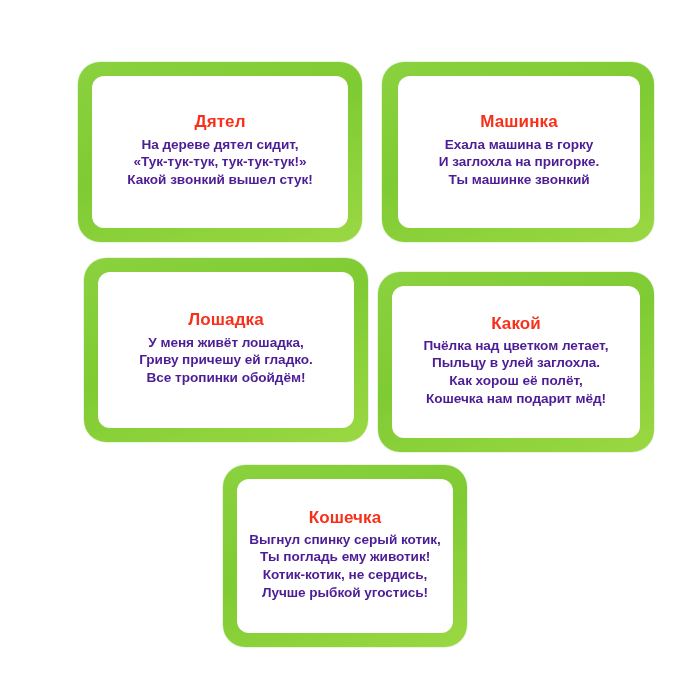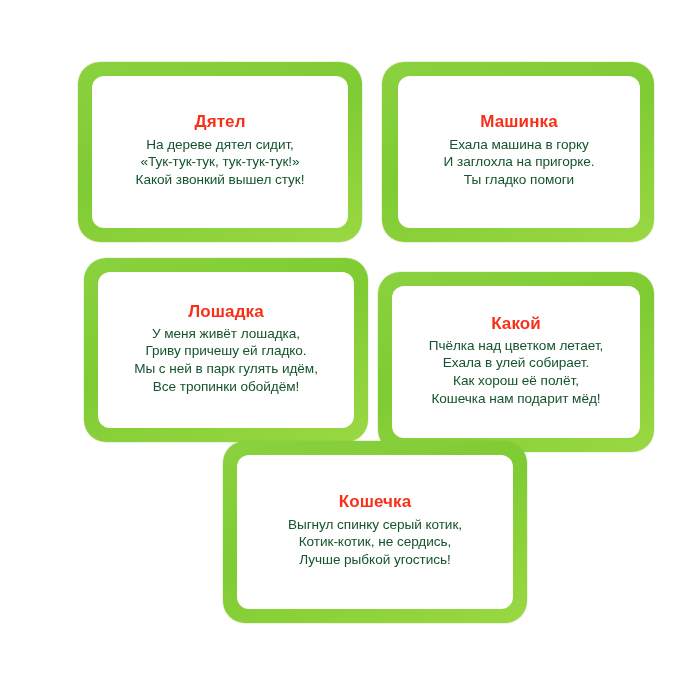--- a/index.html
+++ b/index.html
@@ -48,37 +48,37 @@
     line-height: 1.25;
     text-align: center;
     margin: 0 0 3px 0;
     letter-spacing: 0.1px;
     white-space: nowrap;
   }
 
   .card-lines {
     display: block;
     text-align: center;
-    color: #14532d;
-    font-weight: normal;
+    color: #4c1d95;
+    font-weight: bold;
     font-size: 13.6px;
     line-height: 1.30;
     letter-spacing: -0.05px;
   }
   .card-line {
     display: block;
     white-space: nowrap;
   }
 
   
   #card-1 { left: 62px;  top: 62px;  width: 284px; height: 180px; }
   #card-2 { left: 366px; top: 62px;  width: 272px; height: 180px; padding-left: 16px; }
   #card-3 { left: 68px;  top: 258px; width: 284px; height: 184px; }
   #card-4 { left: 362px; top: 272px; width: 276px; height: 180px; }
-  #card-5 { left: 207px; top: 441px; width: 304px; height: 182px; }
+  #card-5 { left: 207px; top: 465px; width: 244px; height: 182px; }
 </style>
 </head>
 <body>
 
 <div id="page">
 
   <div class="card" id="card-1">
     <div class="card-inner">
       <div class="card-title">Дятел</div>
       <div class="card-lines">
@@ -88,53 +88,53 @@
       </div>
     </div>
   </div>
 
   <div class="card" id="card-2">
     <div class="card-inner">
       <div class="card-title">Машинка</div>
       <div class="card-lines">
         <span class="card-line">Ехала машина в горку</span>
         <span class="card-line">И заглохла на пригорке.</span>
-        <span class="card-line">Ты гладко помоги</span>
+        <span class="card-line">Ты машинке звонкий</span>
       </div>
     </div>
   </div>
 
   <div class="card" id="card-3">
     <div class="card-inner">
       <div class="card-title">Лошадка</div>
       <div class="card-lines">
         <span class="card-line">У меня живёт лошадка,</span>
         <span class="card-line">Гриву причешу ей гладко.</span>
-        <span class="card-line">Мы с ней в парк гулять идём,</span>
         <span class="card-line">Все тропинки обойдём!</span>
       </div>
     </div>
   </div>
 
   <div class="card" id="card-4">
     <div class="card-inner">
       <div class="card-title">Какой</div>
       <div class="card-lines">
         <span class="card-line">Пчёлка над цветком летает,</span>
-        <span class="card-line">Ехала в улей собирает.</span>
+        <span class="card-line">Пыльцу в улей заглохла.</span>
         <span class="card-line">Как хорош её полёт,</span>
         <span class="card-line">Кошечка нам подарит мёд!</span>
       </div>
     </div>
   </div>
 
   <div class="card" id="card-5">
     <div class="card-inner">
       <div class="card-title">Кошечка</div>
       <div class="card-lines">
         <span class="card-line">Выгнул спинку серый котик,</span>
+        <span class="card-line">Ты погладь ему животик!</span>
         <span class="card-line">Котик-котик, не сердись,</span>
         <span class="card-line">Лучше рыбкой угостись!</span>
       </div>
     </div>
   </div>
 
 </div>
 
 </body></html>

